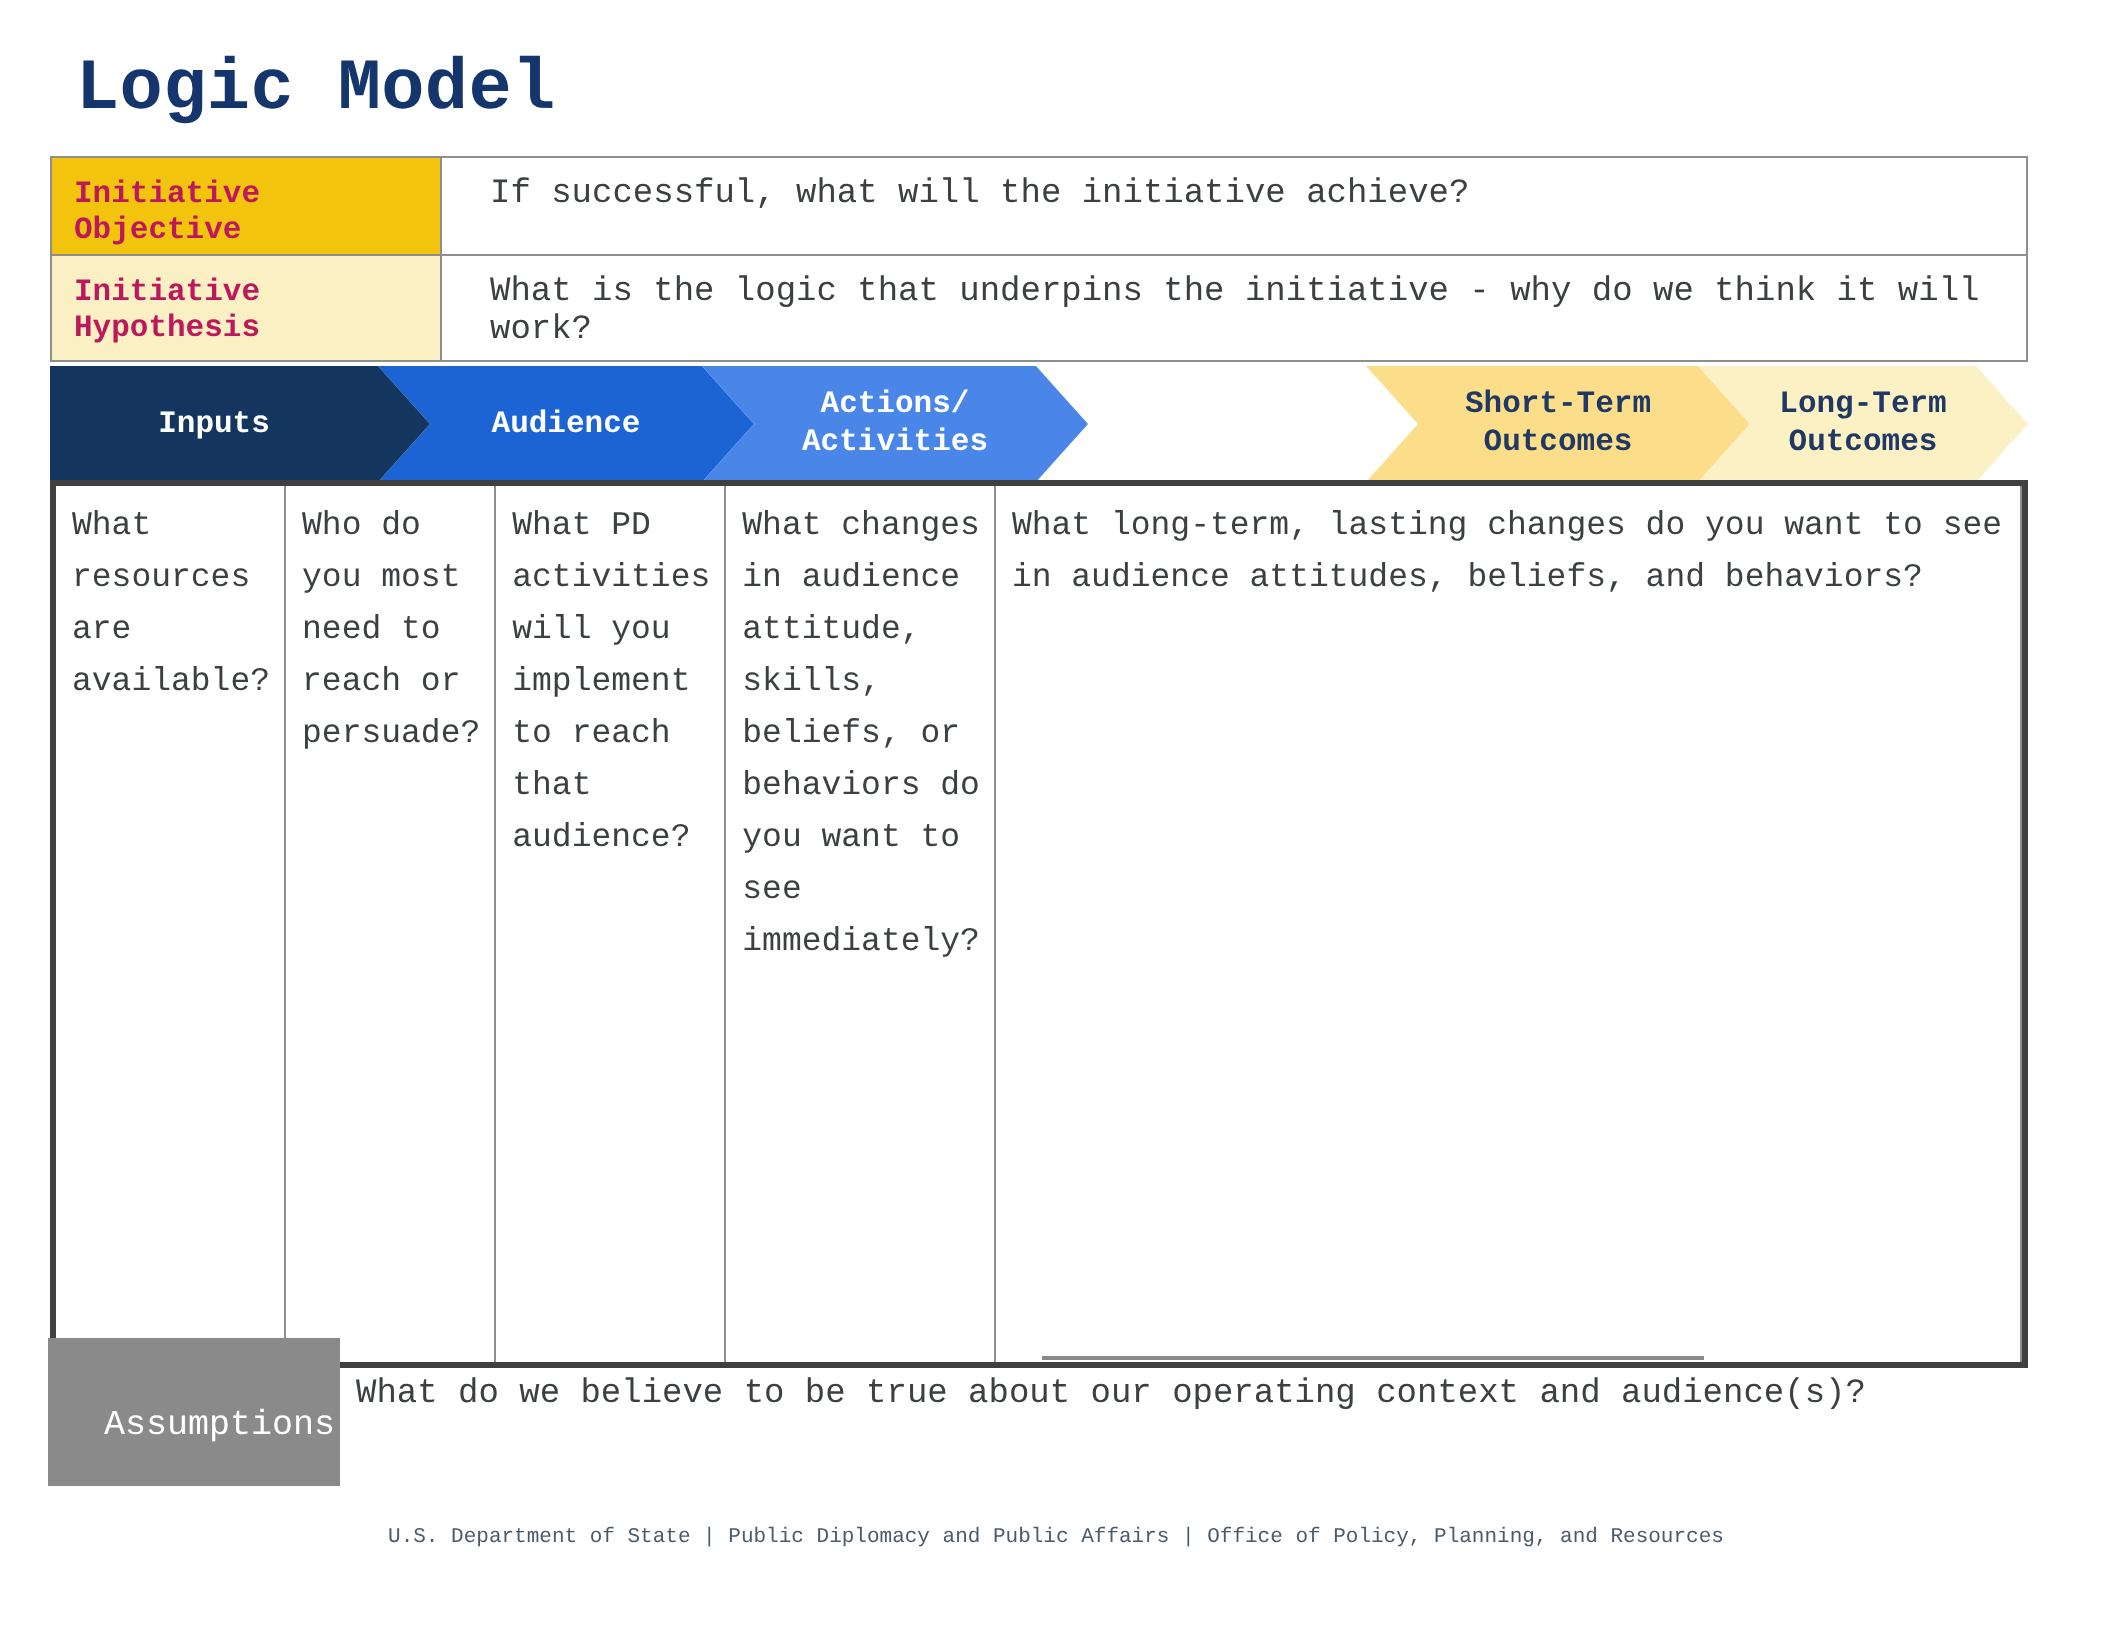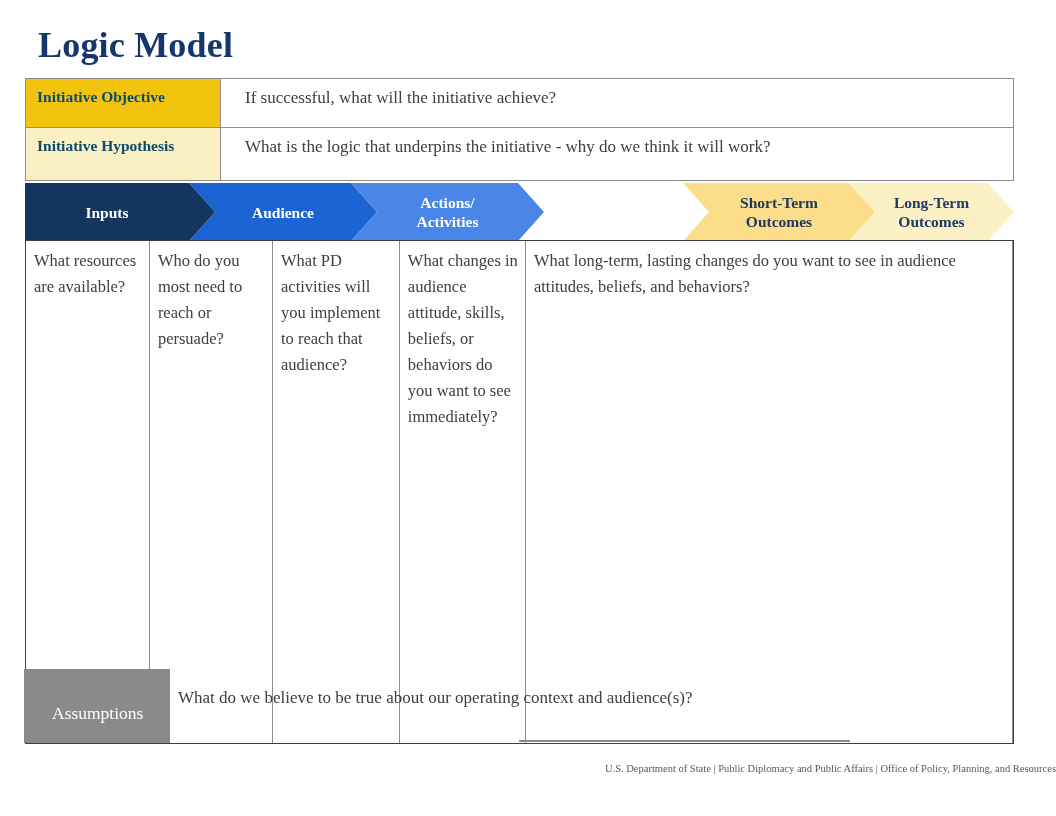--- a/index.html
+++ b/index.html
@@ -1,36 +1,36 @@
 <!DOCTYPE html>
 <html><head>
 <meta charset="utf-8">
 <title>Logic Model</title>
 <style>
   html,body{margin:0;padding:0;background:#ffffff;}
   .page{
     position:relative;width:1056px;height:816px;background:#ffffff;
-    font-family:Liberation Serif, serif;overflow:hidden;border-radius:28px;
+    font-family:Liberation Mono, monospace;overflow:hidden;border-radius:28px;
   }
   .title{
     position:absolute;left:38px;top:24px;
     font-size:36px;font-weight:bold;color:#15366D;letter-spacing:.2px;
   }
 
   
   .top-table{
     position:absolute;left:25px;top:78px;width:989px;
     border:1px solid #8E8E8E;box-sizing:border-box;background:#fff;
   }
   .tt-row{display:flex;box-sizing:border-box;}
   .tt-row.r1{height:48px;}
   .tt-row.r2{height:53px;border-top:1px solid #8E8E8E;}
   .tt-label{
     width:195px;box-sizing:border-box;padding:9px 10px 12px 11px;
-    font-weight:bold;font-size:15.5px;color:#0c4a6e;
+    font-weight:bold;font-size:15.5px;color:#be185d;
     border-right:1px solid #8E8E8E;
   }
   .tt-q{flex:1;padding:9px 12px 0 24px;font-size:17px;color:#3C4043;}
 
   
   .band{position:absolute;left:25px;top:183px;width:1016px;height:58px;}
   .chev{
     position:absolute;top:0;height:58px;box-sizing:border-box;
     display:flex;align-items:center;justify-content:center;text-align:center;
     font-weight:bold;font-size:15.5px;line-height:19px;white-space:pre-line;
@@ -39,22 +39,22 @@
   .chev.mid{clip-path:polygon(0 0, calc(100% - 26px) 0, 100% 50%, calc(100% - 26px) 100%, 0 100%, 26px 50%);padding:0 26px;}
   .c0{left:0;width:190px;}
   .c1{left:164px;width:188px;}
   .c2{left:326px;width:193px;}
   .c3{left:493px;width:191px;}
   .c4{left:658px;width:192px;}
   .c5{left:824px;width:165px;}
 
   
   .grid{
-    position:absolute;left:25px;top:240px;width:989px;height:504px;
-    border:1px solid #404040;box-sizing:border-box;display:flex;background:#fff;
+    position:absolute;left:25px;top:240px;width:989px;height:444px;
+    border:3px solid #404040;box-sizing:border-box;display:flex;background:#fff;
   }
   .col{
     box-sizing:border-box;padding:7px 7px 0 8px;
     font-size:16.5px;line-height:26px;color:#3C4043;
     border-right:1px solid #8E8E8E;
   }
   .col:last-child{border-right:none;flex:1;}
   .w0{width:163px;}.w1{width:162px;}.w2{width:167px;}.w3{width:165px;}.w4{width:166px;}
   .col5-accent{position:absolute;left:493px;bottom:1px;width:331px;height:2px;background:#8A8A8A;}
 
@@ -65,21 +65,21 @@
     display:flex;align-items:center;box-sizing:border-box;
     padding:14px 0 0 28px;
   }
   .assumptions-q{
     position:absolute;left:178px;top:667px;width:760px;
     font-size:17px;color:#3C4043;margin-top:21px;
   }
 
   
   .footer{
-    position:absolute;left:0;top:763px;width:100%;text-align:right;
+    position:absolute;left:0;top:763px;width:100%;text-align:center;
     font-size:10.5px;color:#4C5B6A;
   }
 </style>
 </head>
 <body>
 
 <div class="page">
 
   <div class="title">Logic Model</div>
 

